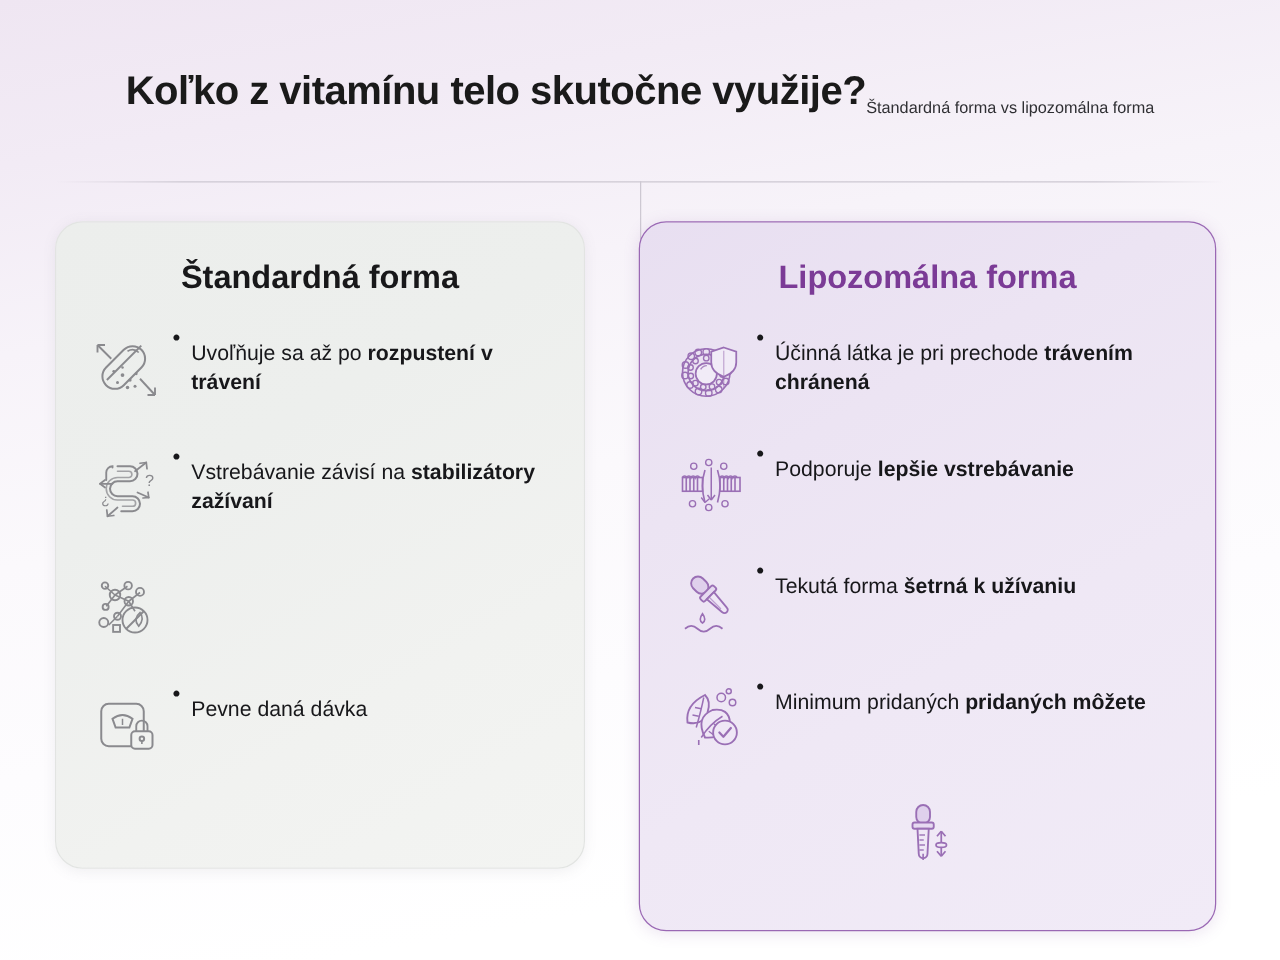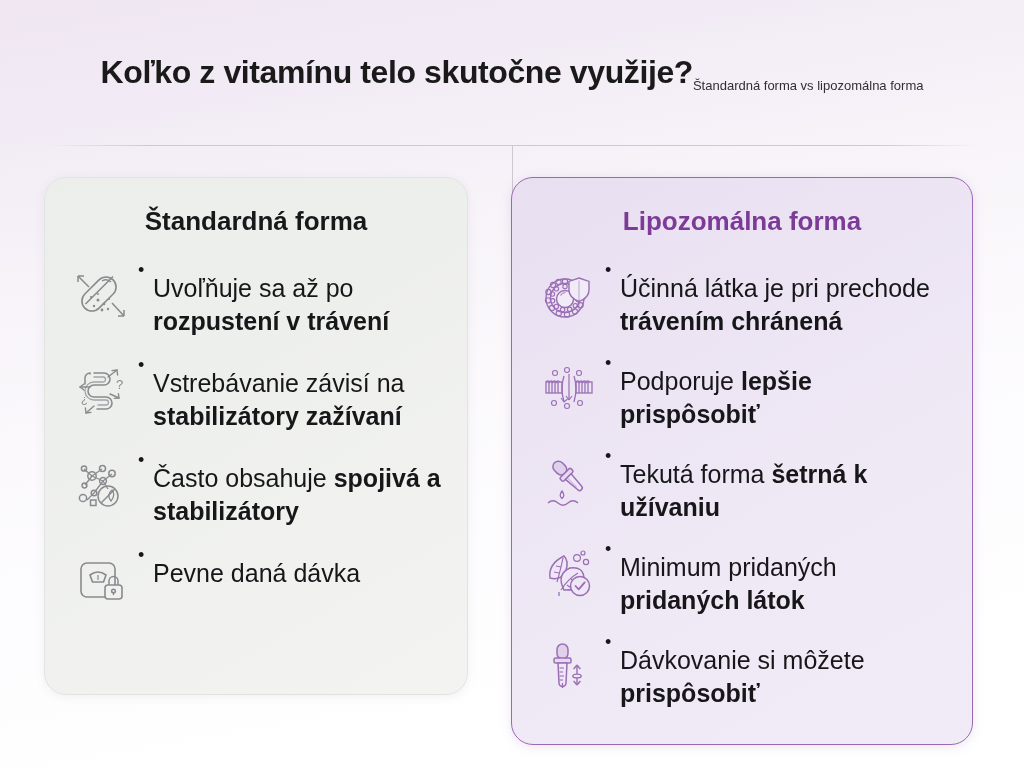--- a/index.html
+++ b/index.html
@@ -81,21 +81,21 @@
   }
   .card-left  .item { min-height: 95px; }
   .card-right .item { min-height: 93px; justify-content: center; }
 
   .icon-wrap {
     flex: 0 0 70px; width: 70px; height: 74px;
     display: flex; align-items: center; justify-content: center;
   }
   .item-text {
     flex: 1 1 auto;
-    font-size: 25px; line-height: 1.33; color: #17171a;
+    font-size: 17px; line-height: 1.33; color: #17171a;
     padding-top: 13px;
     position: relative; padding-left: 16px;
   }
   .item-text::before {
     content: "\2022";
     position: absolute; left: 1px; top: 0px;
     font-size: 18px; color: #17171a;
   }
   .item-text b { font-weight: bold; }
 
@@ -190,23 +190,20 @@
           <circle cx="12.5" cy="29.5" r="2.4"></circle>
           <circle cx="31" cy="25" r="3.4"></circle>
           <circle cx="40" cy="17.5" r="3.2"></circle>
           <circle cx="22" cy="37" r="2.8"></circle>
           <circle cx="11" cy="42" r="3.6"></circle>
           <rect x="18.5" y="44" width="5.5" height="5.5"></rect>
           <circle cx="36" cy="40" r="10"></circle>
           <line x1="29" y1="47" x2="43" y2="33"></line>
           <path d="M40 34 q4 5 -1 11 q-5 -6 1 -11 z" stroke-width="1.3"></path>
         </svg>
-      </span>
-      <span class="item-text">
-        <span>Často obsahuje </span><b>spojivá a stabilizátory</b>
       </span>
     </div>
 
     <div class="item">
       <span class="icon-wrap">
         <svg width="60" height="60" viewBox="0 0 60 60" fill="none" stroke="#8a8a8e" stroke-width="1.6">
           <rect x="9" y="12" width="34" height="34" rx="6"></rect>
           <path d="M18 24 q8 -6 16 0 l-2.5 7 h-11 z"></path>
           <path d="M26 24 v5" stroke-width="1.2"></path>
           <rect x="33" y="34" width="17" height="14" rx="3" fill="#f1f2f0"></rect>
@@ -299,21 +296,21 @@
             <circle cx="15" cy="13" r="2.5"></circle>
               <circle cx="27" cy="10" r="2.5"></circle>
             <circle cx="39" cy="13" r="2.5"></circle>
             <circle cx="14" cy="43" r="2.5"></circle>
               <circle cx="27" cy="46" r="2.5"></circle>
             <circle cx="40" cy="43" r="2.5"></circle>
           </g>
         </svg>
       </span>
       <span class="item-text">
-        <span>Podporuje </span><b>lepšie prispôsobiť</b>
+        <span>Podporuje </span><b>lepšie vstrebávanie</b>
       </span>
     </div>
 
     <div class="item">
       <span class="icon-wrap">
         <svg width="58" height="58" viewBox="0 0 58 58" fill="none" stroke="#9a6fb5" stroke-width="1.5">
           <g transform="rotate(-45 29 25)">
             <rect x="24" y="4" width="11" height="15" rx="5.5" fill="#dfd0ec"></rect>
             <rect x="22" y="18.5" width="15" height="5" rx="1.6" fill="#e6daf1"></rect>
             <path d="M25.5 23.5 h8 l-1.4 16 a2.6 2.6 0 0 1 -5.2 0 z" fill="#efe7f6"></path>
@@ -341,21 +338,21 @@
           <g stroke-width="1.2">
             <circle cx="37" cy="12" r="3.4"></circle>
             <circle cx="46" cy="16" r="2.6"></circle>
             <circle cx="43" cy="7" r="2"></circle>
           </g>
           <circle cx="40" cy="40" r="9.5" fill="#efe7f6" stroke-width="1.5"></circle>
           <path d="M35.5 40 l3.2 3.4 l6 -7" stroke-width="1.8" stroke-linecap="round" stroke-linejoin="round"></path>
         </svg>
       </span>
       <span class="item-text">
-        <span>Minimum pridaných </span><b>pridaných látok</b>
+        <span>Minimum pridaných </span><b>pridaných môžete</b>
       </span>
     </div>
 
     <div class="item">
       <span class="icon-wrap">
         <svg width="58" height="58" viewBox="0 0 58 58" fill="none" stroke="#9a6fb5" stroke-width="1.5">
           <rect x="17" y="5" width="11" height="15" rx="5.5" fill="#dfd0ec"></rect>
           <rect x="14" y="19" width="17" height="5" rx="1.6" fill="#e6daf1"></rect>
           <path d="M18 24 h9 l-1 20 a3.5 3.5 0 0 1 -7 0 z" fill="#efe7f6"></path>
           <path d="M22.5 44 v5" stroke-width="1.3"></path>
@@ -366,19 +363,16 @@
             <line x1="19.5" y1="41" x2="23" y2="41"></line>
           </g>
           <g stroke-width="1.4">
             <path d="M37 46 V26"></path>
             <path d="M37 26 l-3.4 4 M37 26 l3.4 4"></path>
             <path d="M37 46 l-3.4 -4 M37 46 l3.4 -4"></path>
             <ellipse cx="37" cy="37" rx="4.2" ry="1.9" fill="#efe7f6"></ellipse>
           </g>
         </svg>
       </span>
-      <span class="item-text">
-        <span>Dávkovanie si môžete </span><b>prispôsobiť</b>
-      </span>
     </div>
 
   </div>
 </div>
 
 </body></html>

